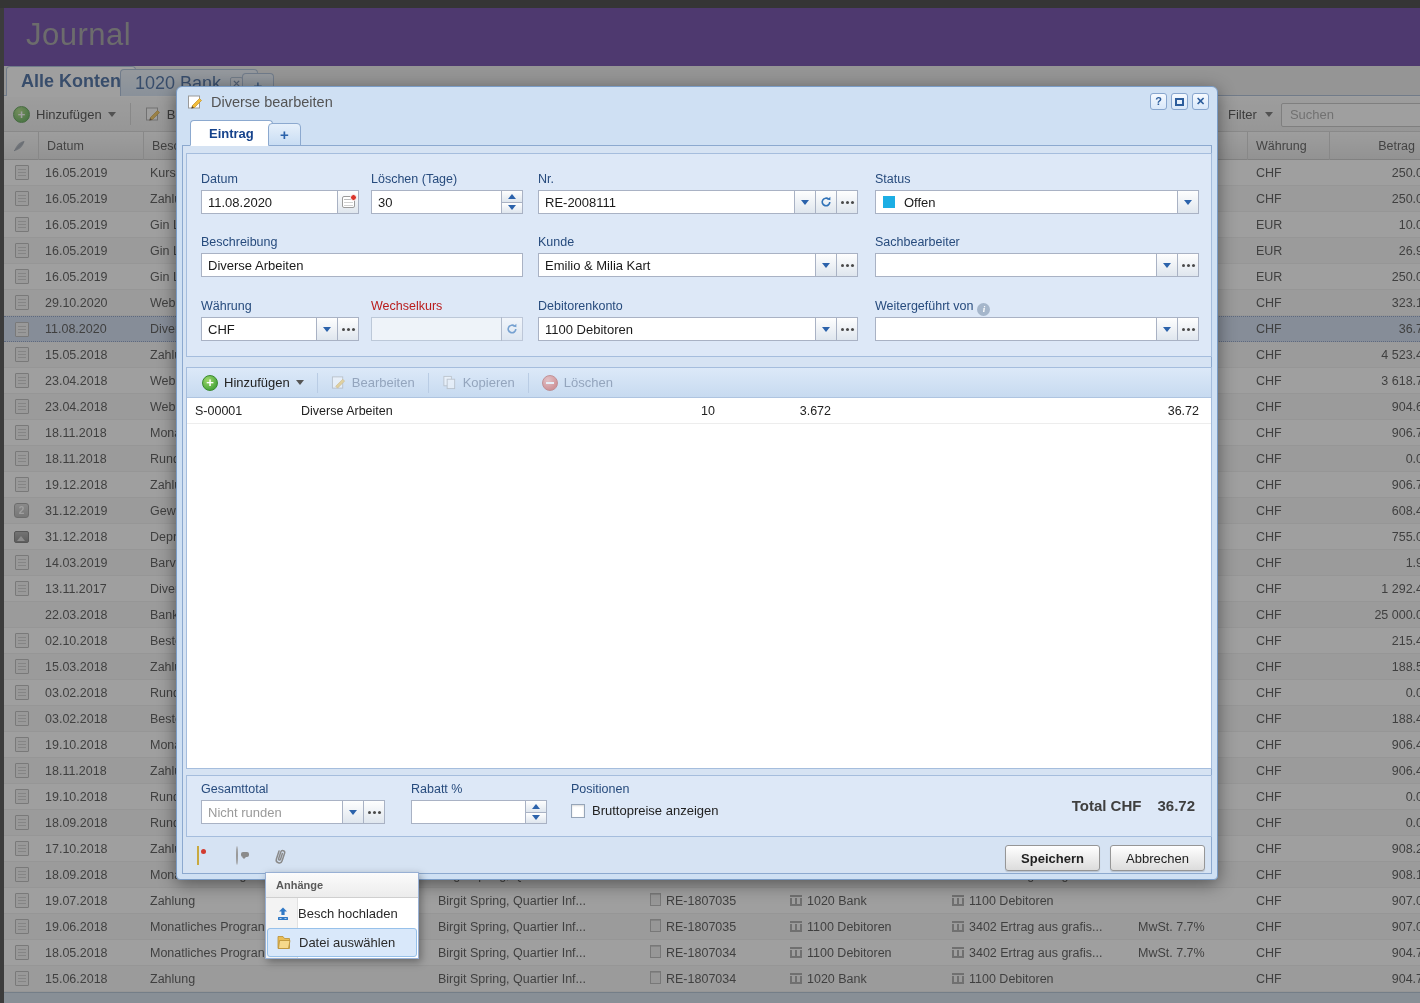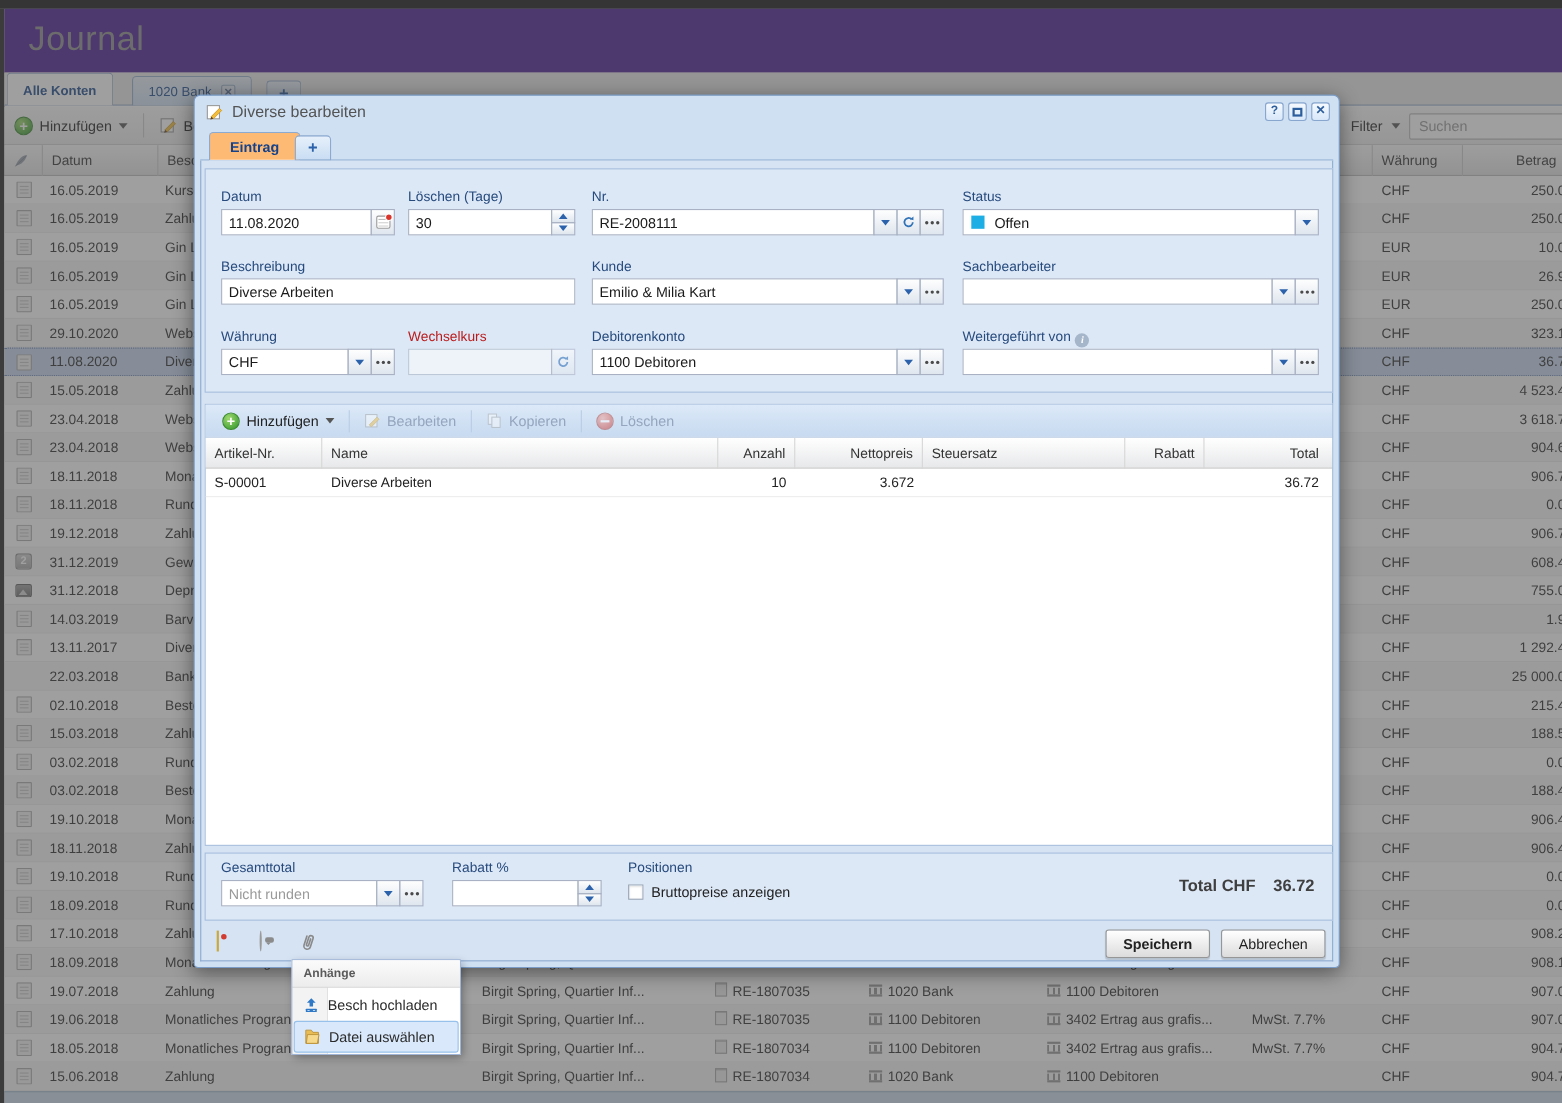--- a/index.html
+++ b/index.html
@@ -6,21 +6,21 @@
   html,body{width:1420px;height:1003px;overflow:hidden;background:#fff;
     font-family:"Liberation Sans",sans-serif;position:relative}
   .stage{position:absolute;inset:0;overflow:hidden}
 
   
   .win-top{position:absolute;left:0;top:0;width:100%;height:8px;background:#161616}
   .win-left{position:absolute;left:0;top:8px;width:4px;bottom:0;background:#242424}
   .bg-header{position:absolute;left:4px;top:8px;right:0;height:58px;background:#4c1d95}
   .bg-title{position:absolute;left:22px;top:9px;font-size:31px;color:#8f8f8f;letter-spacing:.5px}
   .bg-tabbar{position:absolute;left:4px;top:66px;right:0;height:30px;background:#e9e9e9;border-bottom:1px solid #9ab0cf}
-  .bg-tab{position:absolute;display:flex;align-items:center;padding:0 14px;font-size:12px;color:#1c4a8c;
+  .bg-tab{position:absolute;display:flex;align-items:center;padding:0 14px;font-size:18px;color:#1c4a8c;
     background:linear-gradient(#e9f1fb,#cfe0f3);border:1px solid #98b0d0;border-bottom:none;border-radius:4px 4px 0 0;height:27px;top:3px}
   .bg-tab.active{background:#fff;font-weight:bold;height:30px;top:0}
   .tab-close{margin-left:9px;width:13px;height:13px;border:1px solid #9ab0c9;border-radius:2px;background:#e6eef8;
     display:flex;align-items:center;justify-content:center}
   .bg-tab.add{width:32px;height:23px;top:7px;justify-content:center;padding:0;color:#2b62ab;font-weight:bold;font-size:15px}
   .bg-toolbar{position:absolute;left:4px;top:97px;right:0;height:35px;background:linear-gradient(#fbfbfb,#ececec);
     border-bottom:1px solid #cfcfcf;display:flex;align-items:center;font-size:13px;color:#222}
   .tb-btn{display:flex;align-items:center;gap:6px;padding:0 9px;height:26px}
   .tb-sep{width:1px;height:22px;background:#cdcdcd;margin:0 5px}
   .tb-right{position:absolute;left:1224px;top:0;height:35px;display:flex;align-items:center;gap:8px}
@@ -67,21 +67,21 @@
   .dialog{position:absolute;left:176px;top:86px;width:1042px;height:794px;z-index:10;background:#cfe0f3;
     border:1px solid #7a9cc6;border-radius:6px 6px 4px 4px;box-shadow:0 4px 18px rgba(0,0,0,.45)}
   .dlg-titlebar{position:absolute;left:10px;top:0;right:8px;height:30px;display:flex;align-items:center;gap:8px;
     font-size:14.5px;color:#545454}
   .dlg-tools{position:absolute;right:0;top:6px;display:flex;gap:4px}
   .tool{width:17px;height:17px;border:1px solid #88a6ce;border-radius:3px;background:linear-gradient(#f6faff,#d8e7f9);
     color:#2c5d9c;font-size:11px;font-weight:bold;display:flex;align-items:center;justify-content:center;line-height:1}
   .max-glyph{width:9px;height:8px;border:2px solid #2c5d9c}
   .dlg-tabs{position:absolute;left:5px;top:33px;right:5px;height:26px;border-bottom:1px solid #8ca9cf}
   .dlg-tab{position:absolute;bottom:-1px;height:26px;display:flex;align-items:center;padding:0 18px;
-    background:#fdba74;border:1px solid #8ca9cf;border-bottom:1px solid #fff;border-radius:4px 4px 0 0;
+    background:#ffffff;border:1px solid #8ca9cf;border-bottom:1px solid #fff;border-radius:4px 4px 0 0;
     font-size:13px;font-weight:bold;color:#15428b}
   .dlg-tab.add{left:86px;height:23px;width:33px;justify-content:center;padding:0;
     background:linear-gradient(#e6f0fb,#c9ddf3);border-bottom:1px solid #8ca9cf;color:#2b62ab;font-size:15px}
   .dlg-tab.main{left:8px}
   .dlg-content{position:absolute;left:5px;top:59px;right:5px;bottom:5px;background:#d6e3f3;
     border:1px solid #8ca9cf;border-top:none}
   .panel{position:absolute;border:1px solid #a5bddd;background:#dde8f7}
   .form-panel{left:3px;top:7px;width:1026px;height:204px}
   .grid-panel{left:3px;top:221px;width:1026px;height:402px;background:#fff}
   .bottom-panel{left:3px;top:629px;width:1026px;height:62px}
@@ -894,29 +894,20 @@
           </span>
           <span>Kopieren</span>
         </div>
         <div class="itb-sep"></div>
         <div class="itb-btn disabled">
           <span class="minus-ico ic"></span>
           <span>Löschen</span>
         </div>
       </div>
 
-      <div class="items-head igrid">
-        <span class="ih">Artikel-Nr.</span>
-        <span class="ih">Name</span>
-        <span class="ih num">Anzahl</span>
-        <span class="ih num">Nettopreis</span>
-        <span class="ih">Steuersatz</span>
-        <span class="ih num">Rabatt</span>
-        <span class="ih num" style="border-right:none">Total</span>
-      </div>
 
       <div class="items-row igrid">
         <span class="ir">S-00001</span>
         <span class="ir">Diverse Arbeiten</span>
         <span class="ir num">10</span>
         <span class="ir num">3.672</span>
         <span class="ir"></span>
         <span class="ir num"></span>
         <span class="ir num">36.72</span>
       </div>

